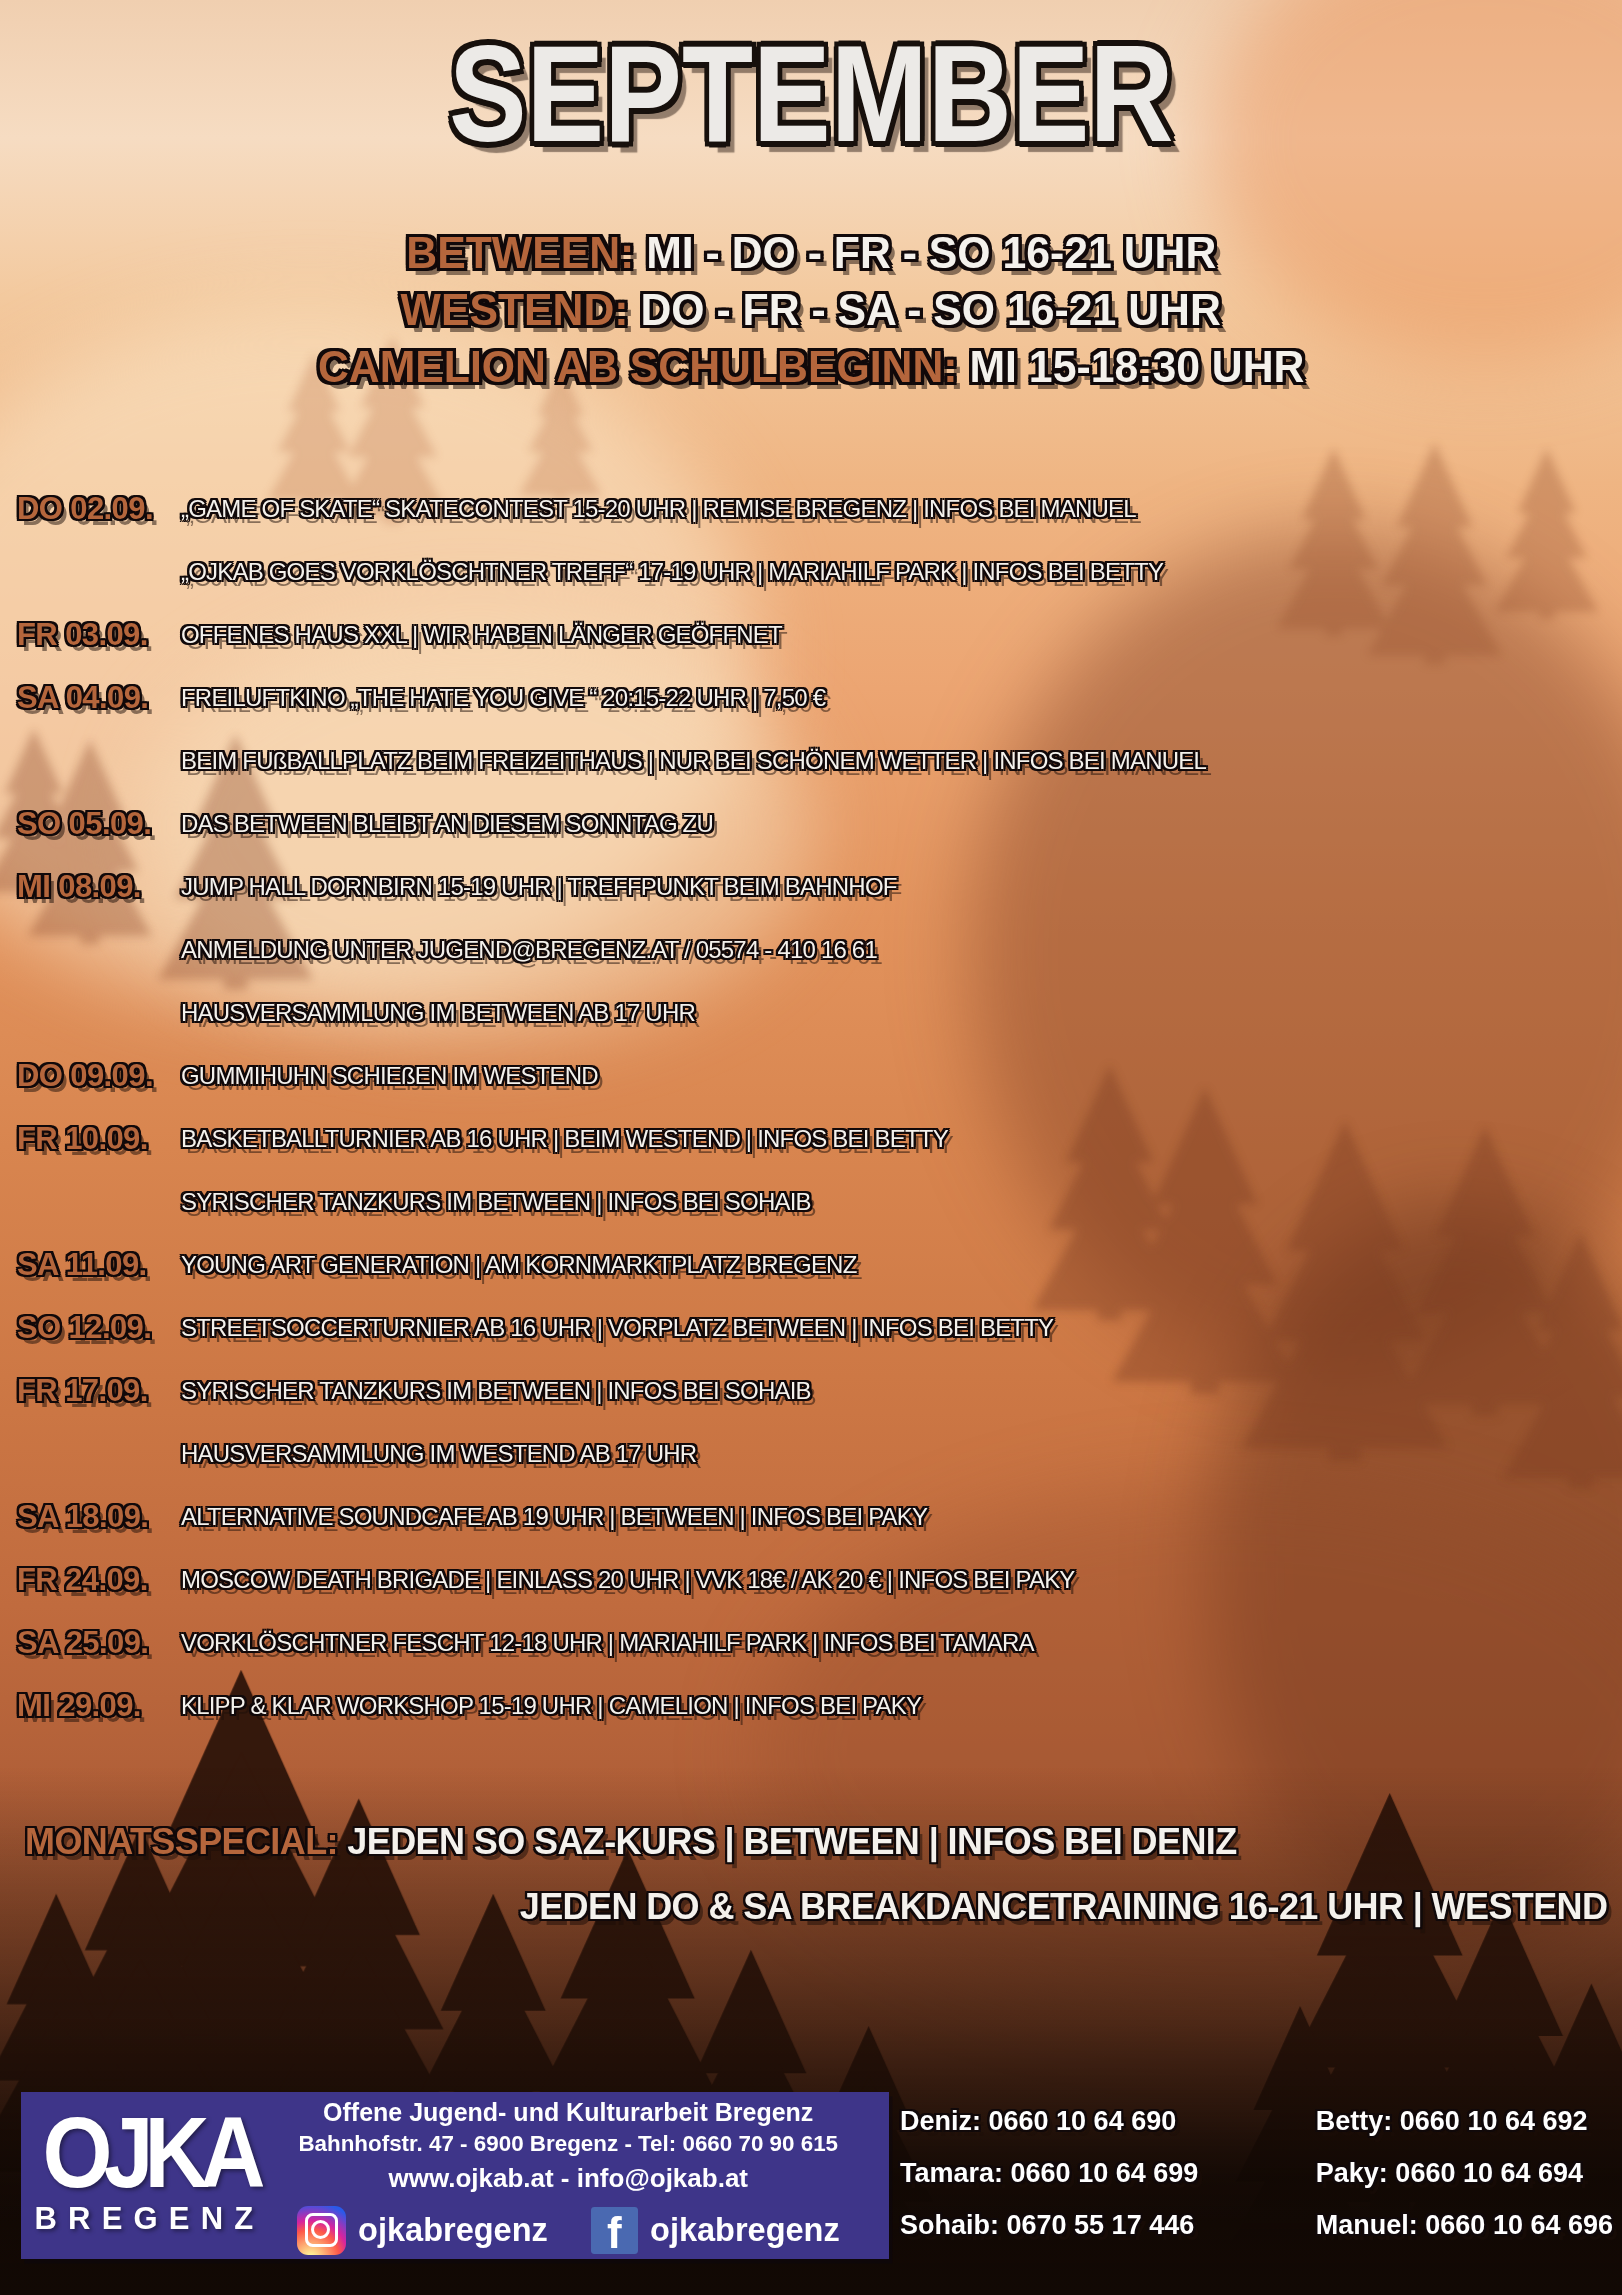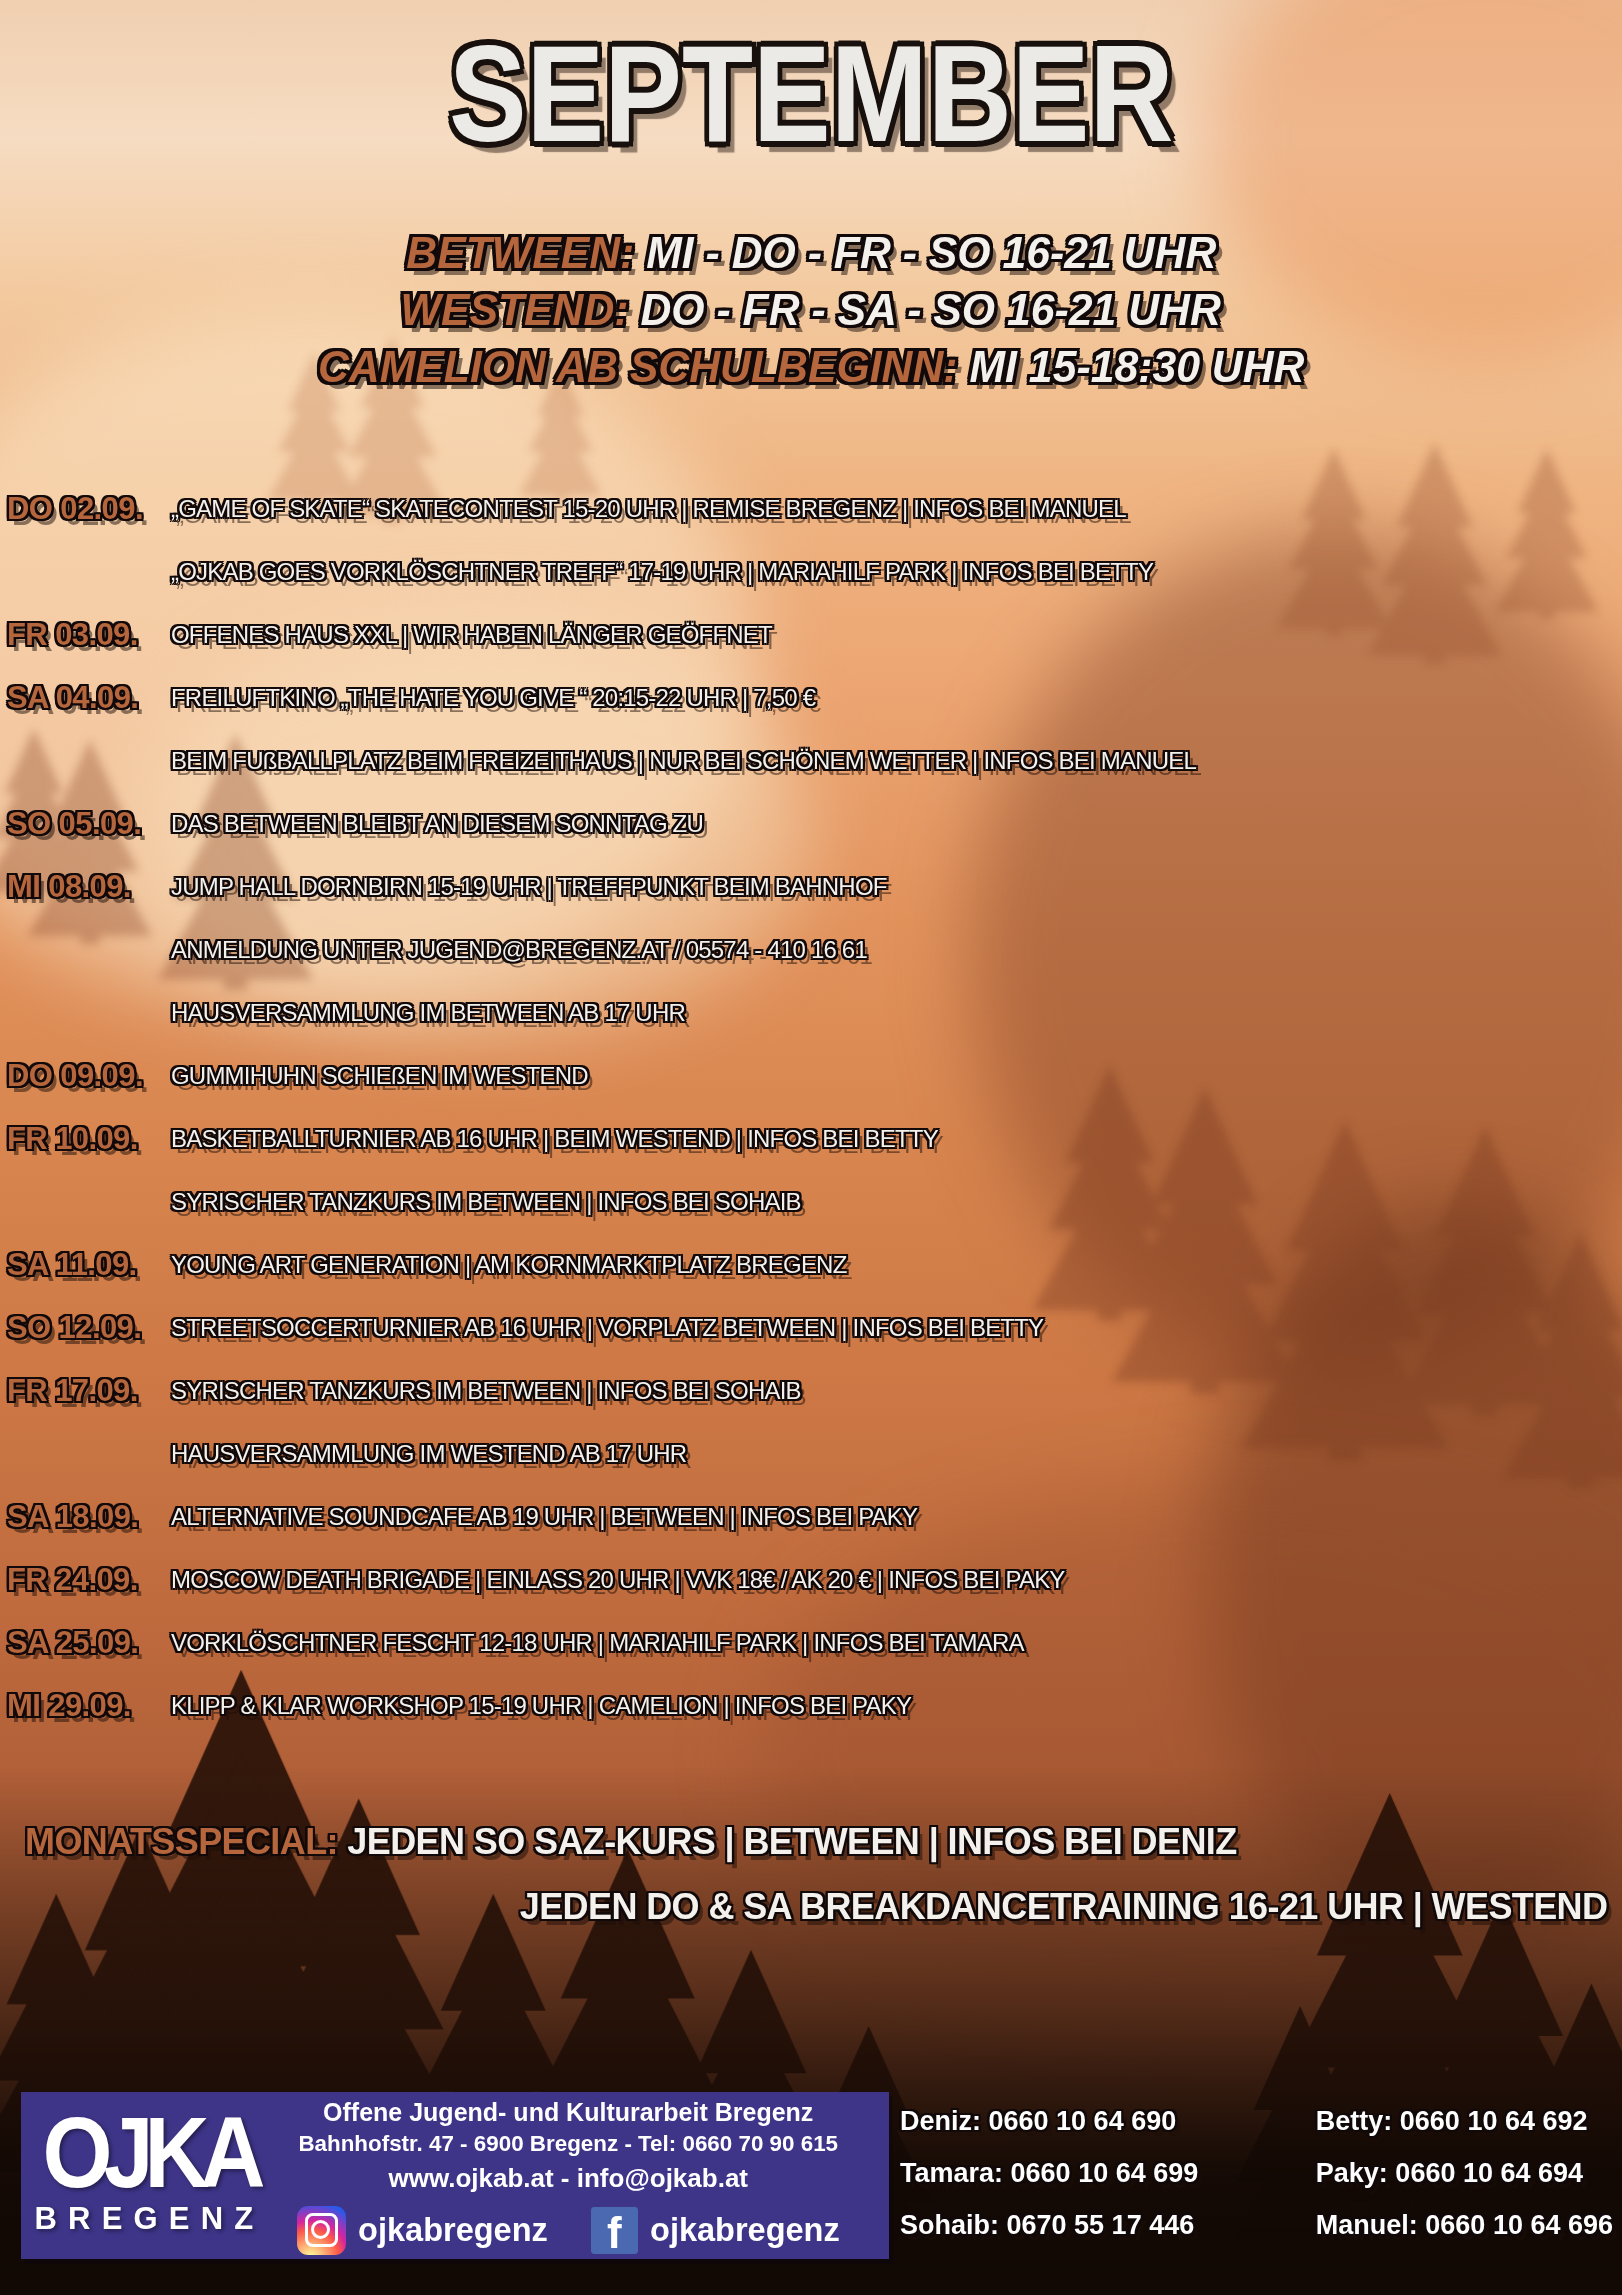--- a/index.html
+++ b/index.html
@@ -46,25 +46,25 @@
   .white { color:#f4f1ec; }
   .accent { color:#b5663c; }
 
   
   .title-wrap { position:absolute; top:14.6px; left:0; width:100%; text-align:center; }
   .title { display:inline-block; font-size:137px; font-weight:700; color:#eceae7;
            transform:scaleX(.85); letter-spacing:0; }
 
   
   .hours { position:absolute; top:224px; left:0; width:100%; text-align:center; }
-  .hours-line { line-height:57px; font-size:45px; font-weight:700; white-space:nowrap;font-style:italic; }
+  .hours-line { line-height:57px; font-size:45px; font-weight:700; white-space:nowrap; }
   .hours-line .con { display:inline-block; transform:scaleX(.95); }
 
   
-  .events { position:absolute; top:477px; left:7px; right:9px; }
+  .events { position:absolute; top:477px; left:17px; right:9px; }
   .event-line { height:63px; display:flex; align-items:center; white-space:nowrap; }
   .event-date { flex:0 0 164px; font-size:31px; font-weight:700; letter-spacing:-0.6px; color:#b5663c; }
   .event-text { flex:1; font-size:24px; font-weight:400; letter-spacing:-0.8px; color:#f4f1ec; }
 
   
   .special { position:absolute; top:1809px; left:25px; right:14.6px; }
   .special-line { line-height:65px; font-size:36px; font-weight:700; letter-spacing:-0.6px; white-space:nowrap; }
   .special-line.second { text-align:right; }
 
   

